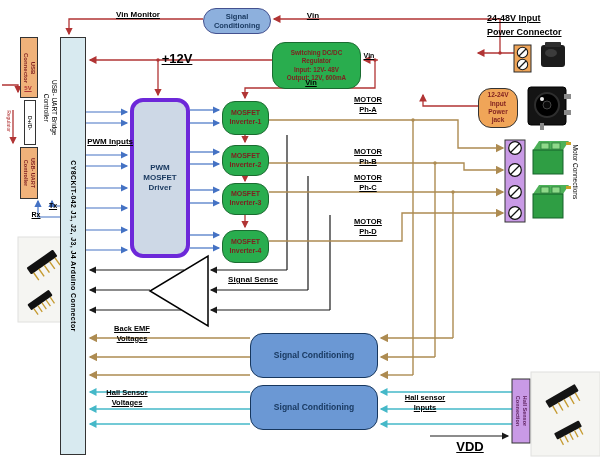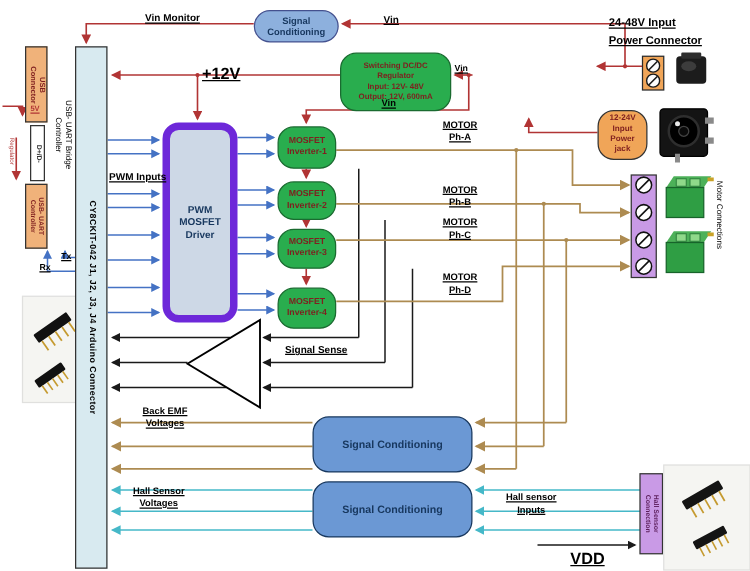--- a/index.html
+++ b/index.html
@@ -240,21 +240,21 @@
 Regulator
 Input: 12V- 48V
 Output: 12V, 600mA</div>
 
 
   <div class="block" style="left:478px;top:88px;width:40px;height:40px;background:#f0a558;border:1px solid #333;color:#7f1f1f;font-size:6.5px;line-height:1.3;">12-24V
 Input
 Power
 jack</div>
 
-  <div class="block" style="left:130px;top:98px;width:60px;height:160px;background:#cdd8e6;border:6px solid #6d28d9;color:#17375e;font-size:8px;">PWM
+  <div class="block" style="left:130px;top:98px;width:60px;height:160px;background:#cdd8e6;border:4px solid #6d28d9;color:#17375e;font-size:8px;">PWM
 MOSFET
 Driver</div>
 
   <div class="block" style="left:222px;top:101px;width:47px;height:34px;background:#29ad4e;border:1px solid #1a6b30;color:#7f1f1f;font-size:7px;">MOSFET
 Inverter-1</div>
   <div class="block" style="left:222px;top:145px;width:47px;height:31px;background:#29ad4e;border:1px solid #1a6b30;color:#7f1f1f;font-size:7px;">MOSFET
 Inverter-2</div>
   <div class="block" style="left:222px;top:183px;width:47px;height:32px;background:#29ad4e;border:1px solid #1a6b30;color:#7f1f1f;font-size:7px;">MOSFET
 Inverter-3</div>
   <div class="block" style="left:222px;top:230px;width:47px;height:33px;background:#29ad4e;border:1px solid #1a6b30;color:#7f1f1f;font-size:7px;">MOSFET

